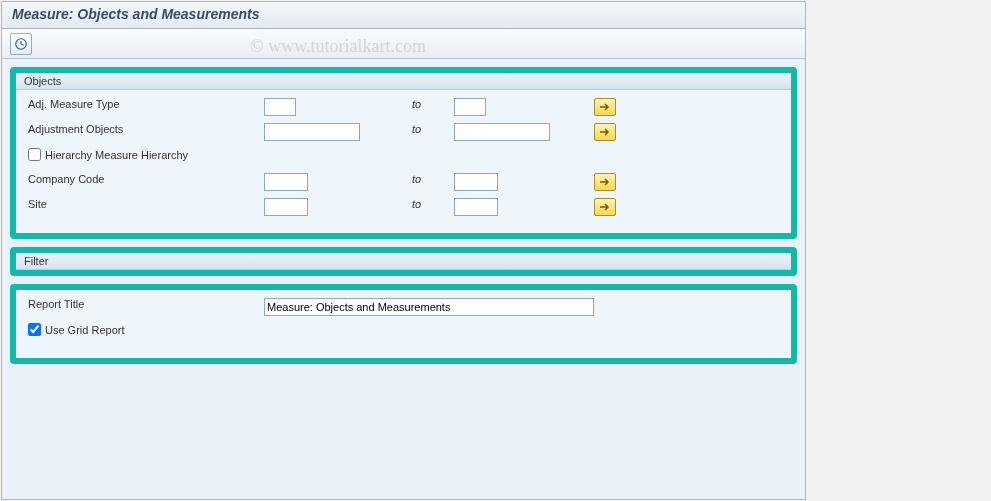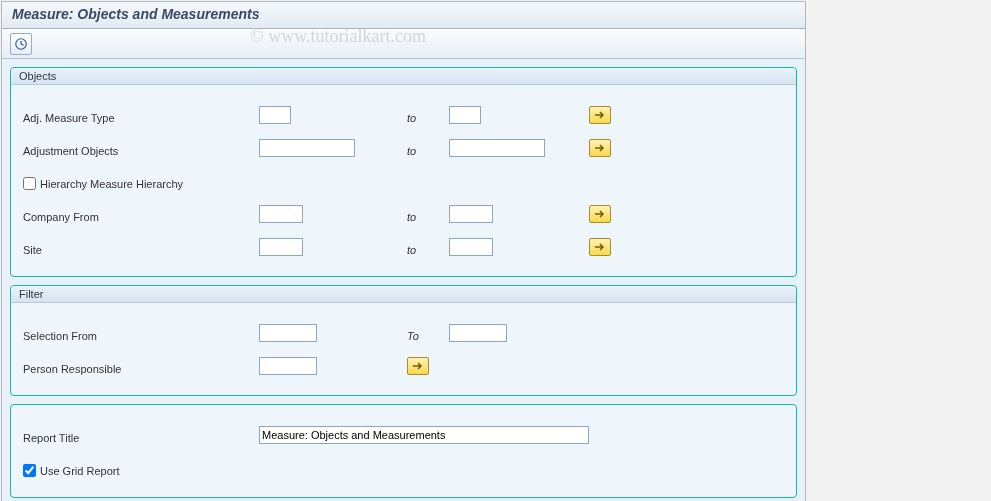--- a/index.html
+++ b/index.html
@@ -47,41 +47,41 @@
       align-items: center;
       justify-content: center;
       cursor: pointer;
     }
     .content {
       background: #e9f1f8;
       padding: 8px;
       min-height: 440px;
     }
     .group {
-      border: 1px solid #14b8a6;
+      border: 6px solid #14b8a6;
       border-radius: 4px;
       margin-bottom: 8px;
       background: #eef5fb;
     }
     .group-header {
       background: linear-gradient(#eaf2fa, #d6e4f0);
       border-bottom: 1px solid #b8c8d8;
       border-radius: 4px 4px 0 0;
       padding: 2px 8px;
       font-size: 11px;
       color: #334;
     }
     .group-body {
       padding: 6px 8px 10px 8px;
     }
     .row {
       display: flex;
-      align-items: flex-end;
+      align-items: flex-start;
       min-height: 23px;
-      margin: 10px 0;
+      margin: 2px 0;
     }
     .label {
       width: 240px;
       padding-left: 4px;
       color: #333;
       display: flex;
       align-items: center;
     }
     .label .chk {
       margin-right: 4px;
@@ -130,21 +130,21 @@
       cursor: pointer;
     }
     .multi-btn svg { display:block; }
     .chk {
       width: 13px;
       height: 13px;
       vertical-align: middle;
     }
     .watermark {
       position: absolute;
-      top: 26px;
+      top: 36px;
       left: 250px;
       font-size: 18px;
       color: rgba(200, 200, 200, 0.72);
       font-family: Georgia, serif;
       pointer-events: none;
       z-index: 50;
     }
   </style>
 </head>
 <body>
@@ -205,21 +205,21 @@
         </div>
 
         <div class="row">
           <div class="label">
             <input type="checkbox" class="chk" style="">
             <span>Hierarchy Measure Hierarchy</span>
           </div>
         </div>
 
         <div class="row">
-          <div class="label">Company From</div>
+          <div class="label">Company Code</div>
           <div class="field-a">
               <input type="text" class="w48" value="" style="">
             </div>
           <div class="sep">to</div>
           <div class="field-b">
               <input type="text" class="w48" value="" style="">
             </div>
           <div class="multi-col">
             <div class="multi-btn">
               <svg width="12" height="10" viewBox="0 0 12 10">
@@ -245,48 +245,20 @@
                 </svg>
             </div>
           </div>
         </div>
 
       </div>
     </div>
 
     <div class="group">
       <div class="group-header">Filter</div>
-      <div class="group-body">
-
-        <div class="row">
-          <div class="label">Selection From</div>
-          <div class="field-a">
-              <input type="text" class="w60" value="" style="">
-            </div>
-          <div class="sep">To</div>
-          <div class="field-b">
-              <input type="text" class="w60" value="" style="">
-            </div>
-        </div>
-
-        <div class="row">
-          <div class="label">Person Responsible</div>
-          <div class="field-a">
-              <input type="text" class="w60" value="" style="">
-            </div>
-          <div class="sep">
-            <div class="multi-btn">
-              <svg width="12" height="10" viewBox="0 0 12 10">
-                  <path d="M1 5 H8 M6 2 L9 5 L6 8" fill="none" stroke="#7a5a00" stroke-width="1.5"></path>
-                </svg>
-            </div>
-          </div>
-        </div>
-
-      </div>
     </div>
 
     <div class="group">
       <div class="group-body">
 
         <div class="row">
           <div class="label">Report Title</div>
           <input type="text" class="w320" value="Measure: Objects and Measurements" style="">
         </div>
 

